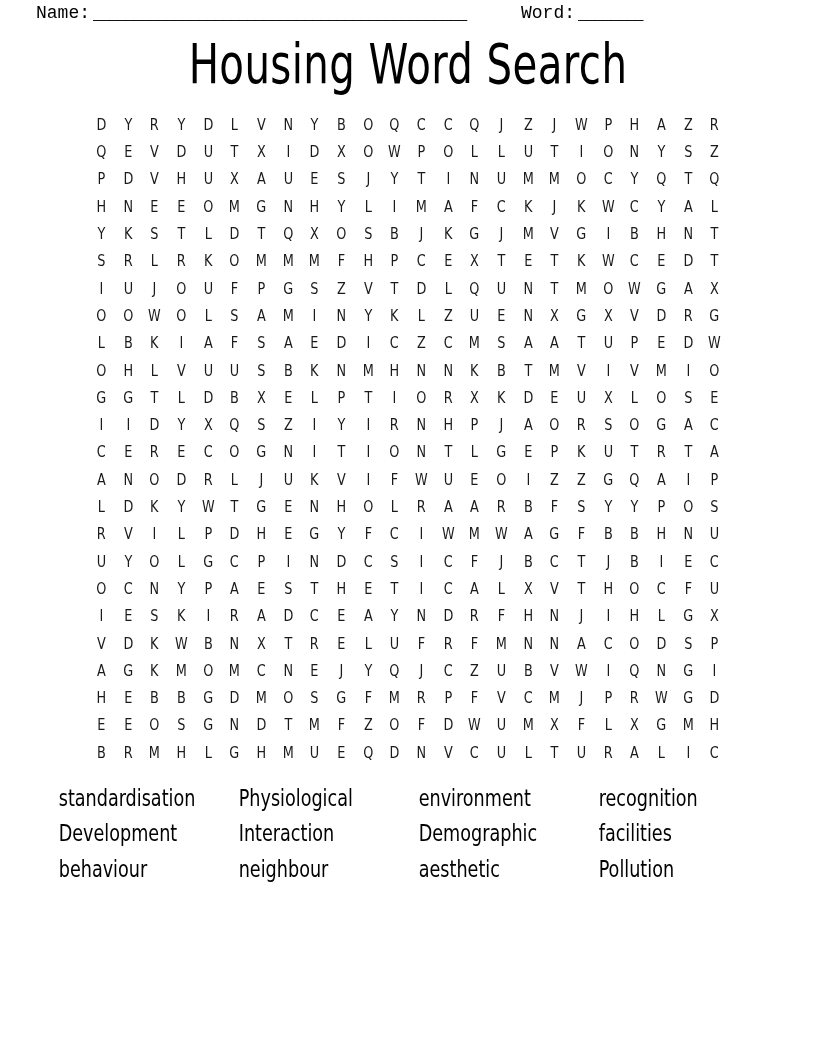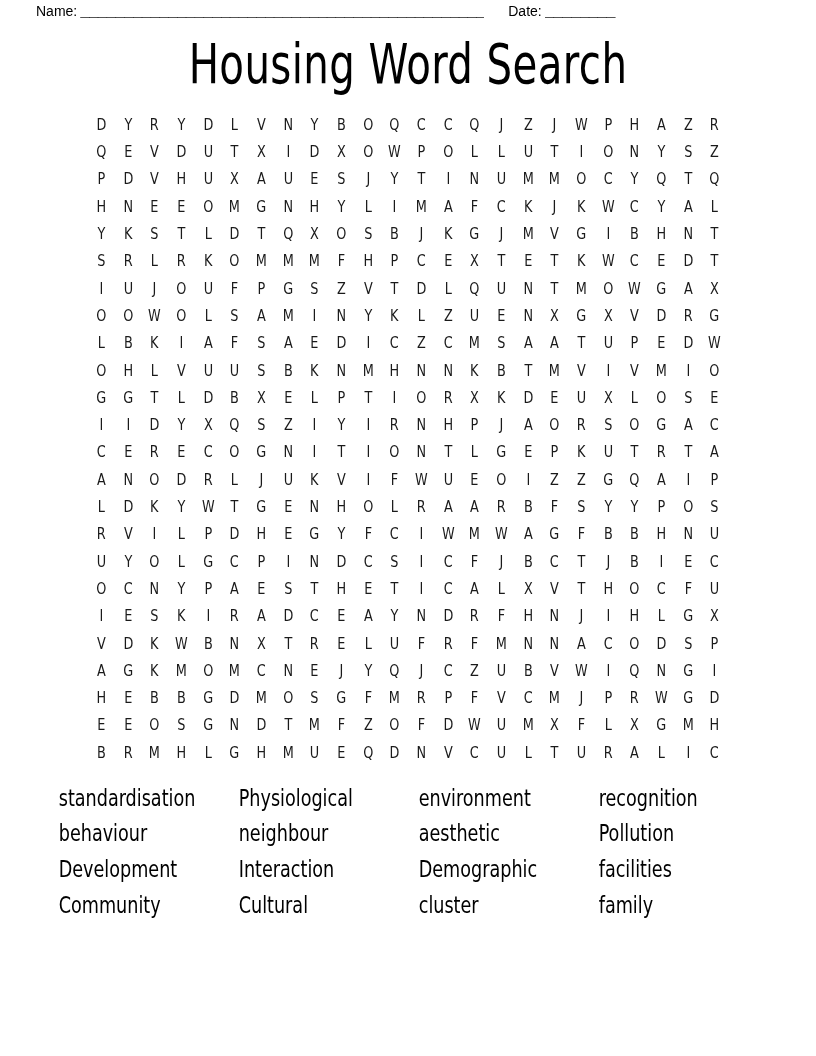--- a/index.html
+++ b/index.html
@@ -22,28 +22,28 @@
     top: 3px;
     left: 36px;
     right: 36px;
     height: 22px;
     display: flex;
     align-items: baseline;
     font-size: 15.5px;
     white-space: nowrap;
   }
   .hdr-label {
-    font-family: Liberation Sans, sans-serif;
-    font-size: 14px;
+    font-family: Liberation Mono, monospace;
+    font-size: 18px;
     letter-spacing: 0px;
   }
   .hdr-rule {
     display: inline-block;
     overflow: hidden;
-    font-family: Liberation Mono, monospace;
+    font-family: Liberation Sans, sans-serif;
     font-size: 15.5px;
     letter-spacing: -0.5px;
   }
   .rule-name { width: 404px; margin-left: 3px; }
   .rule-date { width: 82px;  margin-left: 3px; }
   .hdr-gap { width: 24px; }
 
   
   .title {
     position: absolute;
@@ -108,21 +108,21 @@
   .col-2 { width: 180px; }
   .col-3 { width: 180px; }
 </style>
 </head>
 <body>
 
 <div class="header">
   <span class="hdr-label">Name:</span>
   <span class="hdr-rule rule-name">______________________________________________</span>
   <span class="hdr-gap"></span>
-  <span class="hdr-label">Date:</span>
+  <span class="hdr-label">Word:</span>
   <span class="hdr-rule rule-date">________</span>
 </div>
 
 <div class="title">Housing Word Search</div>
 
 <div class="grid" id="grid">
     <div class="grid-row">
       <span class="cell">D</span>
       <span class="cell">Y</span>
       <span class="cell">R</span>
@@ -749,30 +749,24 @@
   </div>
 
 <div class="wordlist" id="wordlist">
     <div class="word-row">
       <span class="word col-0">standardisation</span>
       <span class="word col-1">Physiological</span>
       <span class="word col-2">environment</span>
       <span class="word col-3">recognition</span>
     </div>
     <div class="word-row">
+      <span class="word col-0">Development</span>
+      <span class="word col-1">Interaction</span>
+      <span class="word col-2">Demographic</span>
+      <span class="word col-3">facilities</span>
+    </div>
+    <div class="word-row">
       <span class="word col-0">behaviour</span>
       <span class="word col-1">neighbour</span>
       <span class="word col-2">aesthetic</span>
       <span class="word col-3">Pollution</span>
     </div>
-    <div class="word-row">
-      <span class="word col-0">Development</span>
-      <span class="word col-1">Interaction</span>
-      <span class="word col-2">Demographic</span>
-      <span class="word col-3">facilities</span>
-    </div>
-    <div class="word-row">
-      <span class="word col-0">Community</span>
-      <span class="word col-1">Cultural</span>
-      <span class="word col-2">cluster</span>
-      <span class="word col-3">family</span>
-    </div>
   </div>
 
 </body></html>

